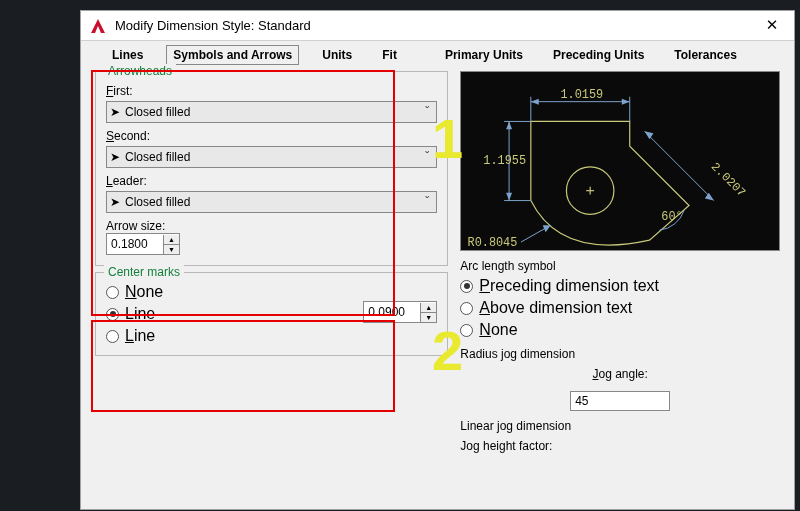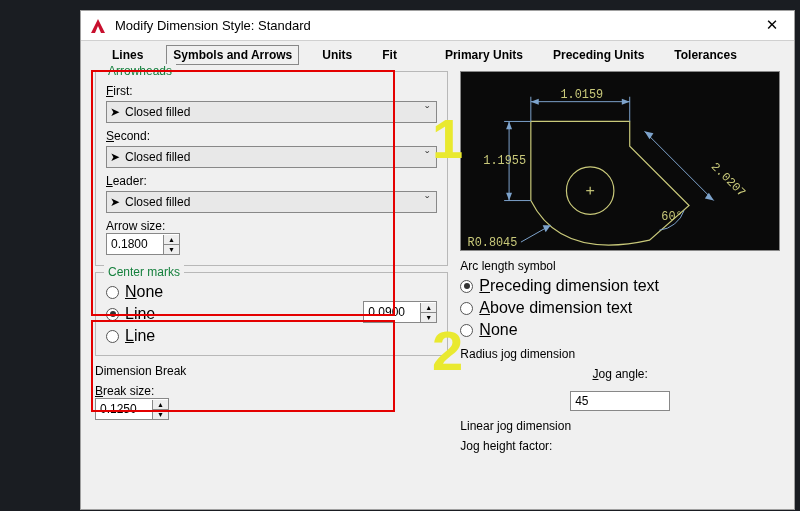--- a/index.html
+++ b/index.html
@@ -254,31 +254,20 @@
           <div class="spinner">
             <input value="0.0900" style="">
             <div class="spins">
               <div>▲</div>
               <div>▼</div>
             </div>
           </div>
         </div>
       </div>
 
-      <div class="plain-group">
-        <div class="plain-title">Dimension Break</div>
-        <span class="label underline-first">Break size:</span>
-        <div class="spinner">
-          <input value="0.1250" style="">
-          <div class="spins">
-            <div>▲</div>
-            <div>▼</div>
-          </div>
-        </div>
-      </div>
 
     </div>
 
     <div class="right-col">
 
       <div class="preview">
         <svg viewBox="0 0 320 180">
 
           <path class="shape-line" d="M70 50 L170 50 L170 75 L230 135 L190 170 Q100 190 70 130 Z"></path>
           <circle class="shape-line" cx="130" cy="120" r="24"></circle>

